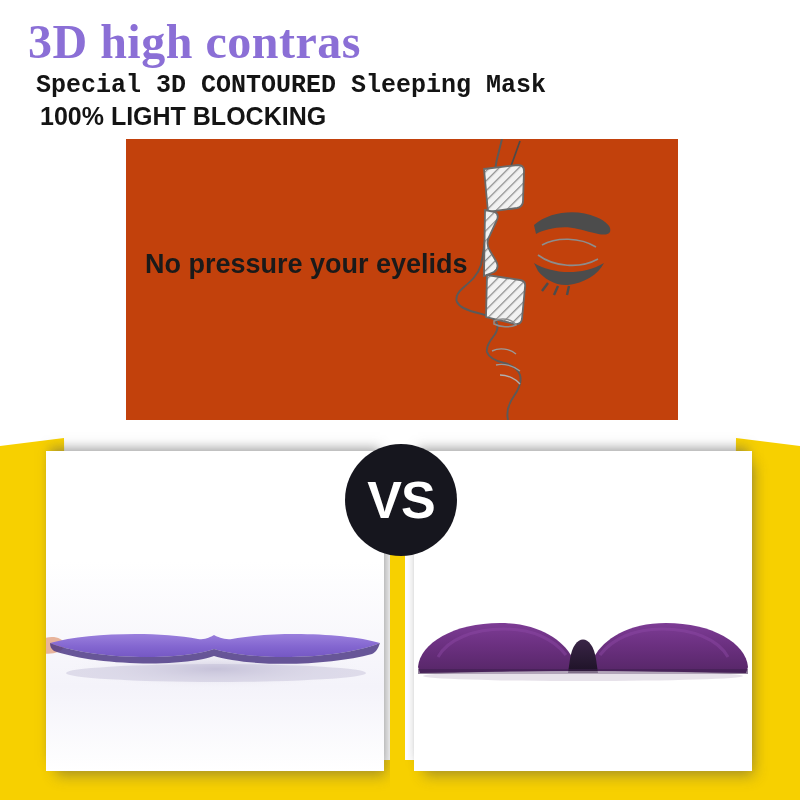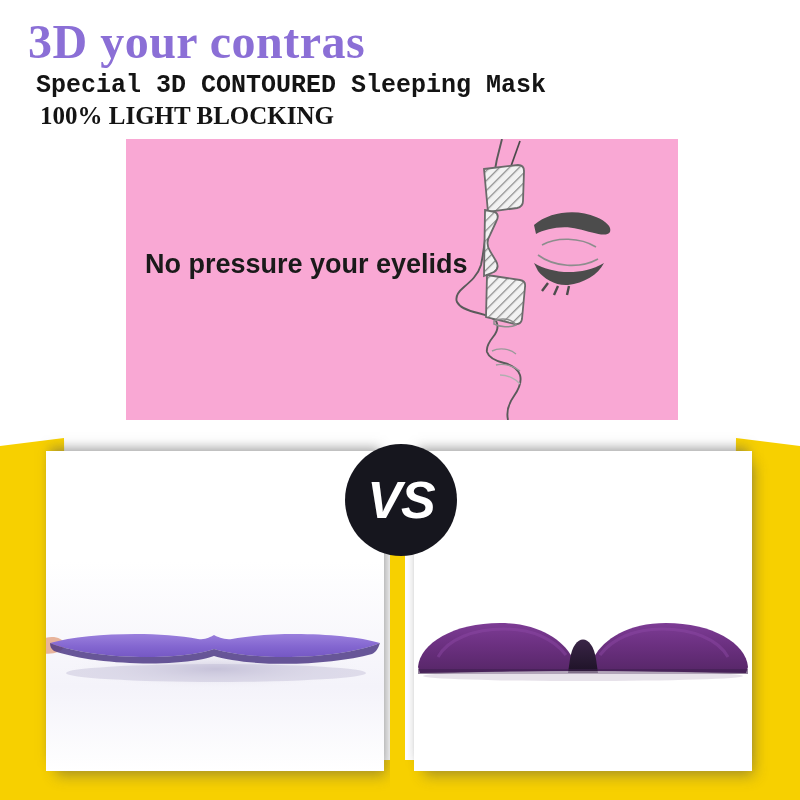--- a/index.html
+++ b/index.html
@@ -46,36 +46,36 @@
     font-weight: bold;
     font-size: 25px;
     line-height: 28px;
     color: #141414;
     white-space: nowrap;
   }
   #subline-2 {
     position: absolute;
     left: 40px;
     top: 102px;
-    font-family: Liberation Serif, serif;
+    font-family: Liberation Sans, sans-serif;
     font-weight: bold;
     font-size: 25px;
     line-height: 28px;
     color: #141414;
     white-space: nowrap;
   }
 
   
   #illustration-panel {
     position: absolute;
     left: 126px;
     top: 139px;
     width: 552px;
     height: 281px;
-    background: #f9a8d4;
+    background: #c2410c;
   }
   #illustration-caption {
     position: absolute;
     left: 19px;
     top: 110px;
     font-family: "Liberation Sans", sans-serif;
     font-weight: bold;
     font-size: 27px;
     color: #1a1a1a;
     white-space: nowrap;
@@ -150,42 +150,41 @@
     position: absolute;
     left: 0;
     top: 0;
     width: 112px;
     height: 112px;
     display: flex;
     align-items: center;
     justify-content: center;
     font-family: "Liberation Sans", sans-serif;
     font-weight: bold;
-    font-style: italic;
     font-size: 52px;
     letter-spacing: -1px;
     color: #ffffff;
   }
   #vs-stem {
     position: absolute;
     left: 390px;
     top: 520px;
     width: 15px;
     height: 280px;
     background: #f7d000;
     z-index: 20;
   }
 </style>
 </head>
 <body>
 
 <div id="page">
 
   <div id="header-block">
-    <div id="headline">3D your contras</div>
+    <div id="headline">3D high contras</div>
     <div id="subline-1">Special 3D CONTOURED Sleeping Mask</div>
     <div id="subline-2">100% LIGHT BLOCKING</div>
   </div>
 
   <div id="illustration-panel">
 
     <div id="illustration-caption">No pressure your eyelids</div>
 
     <svg id="face-svg" viewBox="0 0 230 281">
       <defs>

